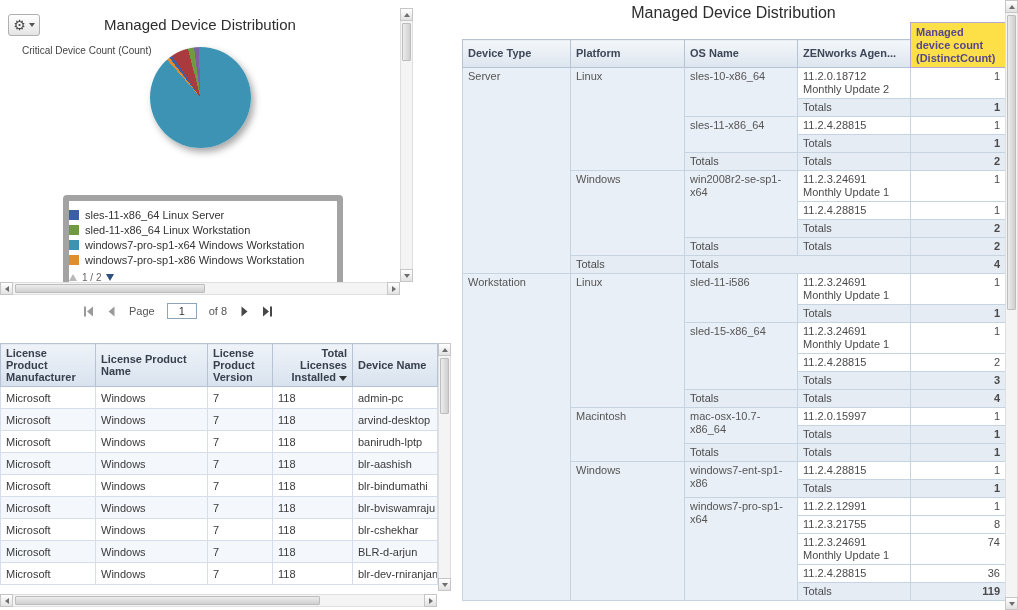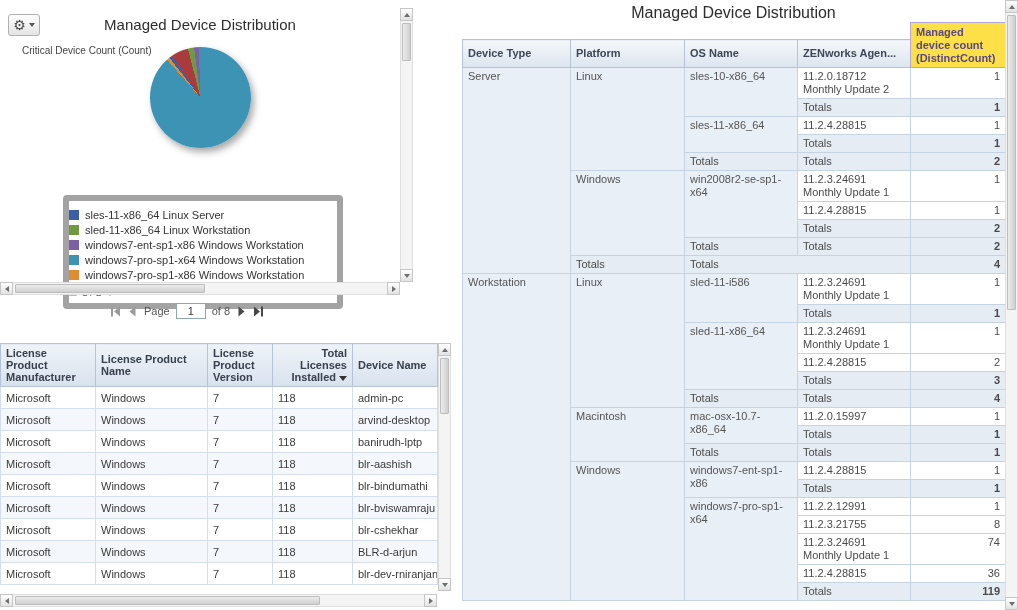--- a/index.html
+++ b/index.html
@@ -103,24 +103,20 @@
       <div>
           <div class="leg-item">
             <span class="leg-sw" style="background: rgb(58, 95, 167);"></span>
             <span>sles-11-x86_64 Linux Server</span>
           </div>
           <div class="leg-item">
             <span class="leg-sw" style="background: rgb(111, 154, 63);"></span>
             <span>sled-11-x86_64 Linux Workstation</span>
           </div>
           <div class="leg-item">
-            <span class="leg-sw" style="background: rgb(125, 95, 166);"></span>
-            <span>windows7-ent-sp1-x86 Windows Workstation</span>
-          </div>
-          <div class="leg-item">
             <span class="leg-sw" style="background: rgb(60, 147, 180);"></span>
             <span>windows7-pro-sp1-x64 Windows Workstation</span>
           </div>
           <div class="leg-item">
             <span class="leg-sw" style="background: rgb(223, 141, 48);"></span>
             <span>windows7-pro-sp1-x86 Windows Workstation</span>
           </div>
         </div>
       <div class="leg-pager">
         <span class="tri t-up-lg"></span>
@@ -143,21 +139,21 @@
       <div class="sb-btn" style="left:-1px;top:-1px;">
           <span class="tri t-left"></span>
         </div>
       <div class="sb-thumb h" style="left:14px;top:1px;width:190px;height:9px;"></div>
       <div class="sb-btn" style="left:386px;top:-1px;">
           <span class="tri t-right"></span>
         </div>
     </div>
   </div>
 
-  <div class="abs pager" style="left:110px;top:302px;">
+  <div class="abs pager" style="left:83px;top:302px;gap:12px;">
     <span class="pg-btn">
       <svg width="11" height="11" viewBox="0 0 11 11">
         <rect x="1" y="0.5" width="2" height="10" fill="#9a9a9a"></rect>
           <polygon points="10,0.5 4,5.5 10,10.5" fill="#9a9a9a"></polygon>
       </svg>
     </span>
     <span class="pg-btn">
       <svg width="11" height="11" viewBox="0 0 11 11">
         <polygon points="8.5,0.5 2.5,5.5 8.5,10.5" fill="#9a9a9a"></polygon>
       </svg>
@@ -361,21 +357,21 @@
             <td rowspan="6" class="grp">Linux</td>
             <td rowspan="2" class="grp">sled-11-i586</td>
             <td class="data">11.2.3.24691 Monthly Update 1</td>
             <td class="num">1</td>
           </tr>
           <tr>
             <td class="tot">Totals</td>
             <td class="num tot">1</td>
           </tr>
           <tr>
-            <td rowspan="3" class="grp">sled-11-x86_64</td>
+            <td rowspan="3" class="grp">sled-15-x86_64</td>
             <td class="data">11.2.3.24691 Monthly Update 1</td>
             <td class="num">1</td>
           </tr>
           <tr>
             <td class="data">11.2.4.28815</td>
             <td class="num">2</td>
           </tr>
           <tr>
             <td class="tot">Totals</td>
             <td class="num tot">3</td>

